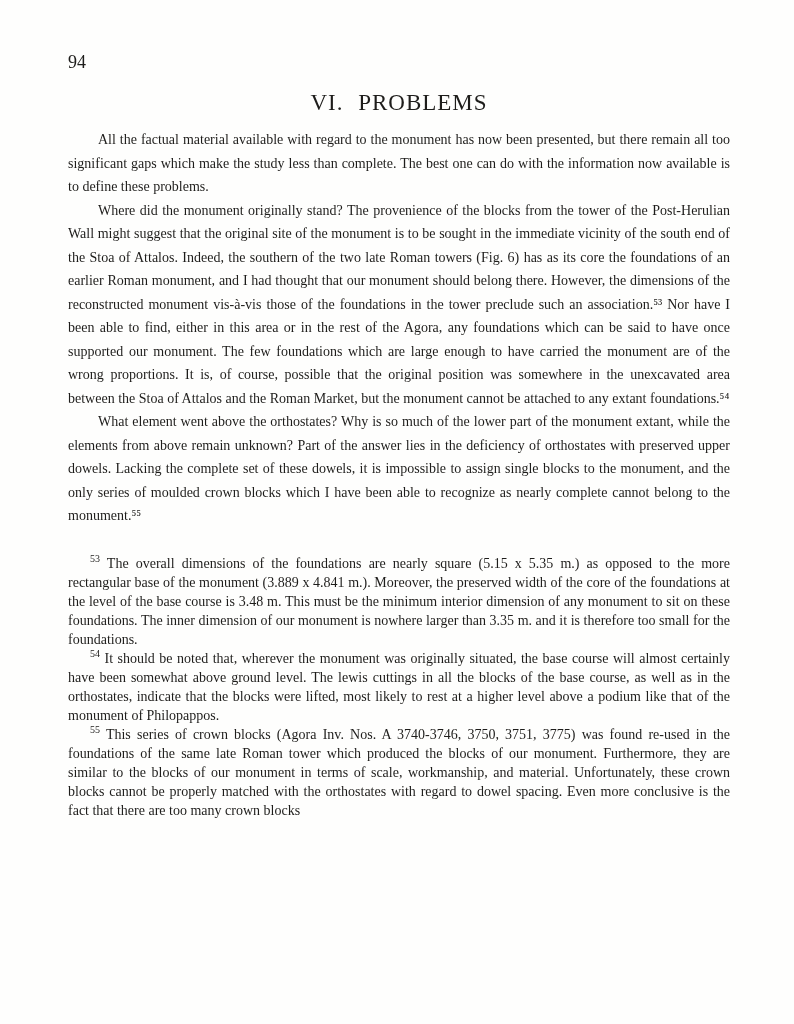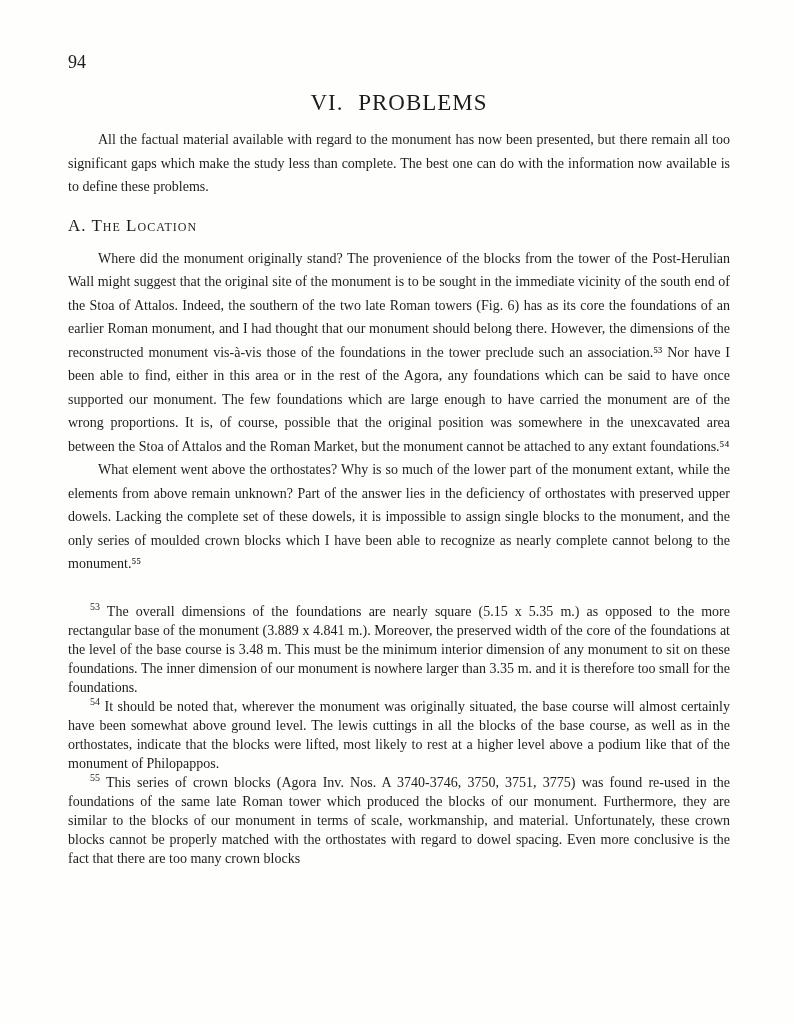--- a/index.html
+++ b/index.html
@@ -79,21 +79,20 @@
 <div class="page">
 
   <header class="header">
     <span class="page-number">94</span>
   </header>
 
   <h1 class="title">VI. PROBLEMS</h1>
 
   <p class="body-para">All the factual material available with regard to the monument has now been presented, but there remain all too significant gaps which make the study less than complete. The best one can do with the information now available is to define these problems.</p>
 
-  <h2 class="subheading">A. The Location</h2>
 
   <p class="body-para">Where did the monument originally stand? The provenience of the blocks from the tower of the Post-Herulian Wall might suggest that the original site of the monument is to be sought in the immediate vicinity of the south end of the Stoa of Attalos. Indeed, the southern of the two late Roman towers (Fig. 6) has as its core the foundations of an earlier Roman monument, and I had thought that our monument should belong there. However, the dimensions of the reconstructed monument vis-à-vis those of the foundations in the tower preclude such an association.⁵³ Nor have I been able to find, either in this area or in the rest of the Agora, any foundations which can be said to have once supported our monument. The few foundations which are large enough to have carried the monument are of the wrong proportions. It is, of course, possible that the original position was somewhere in the unexcavated area between the Stoa of Attalos and the Roman Market, but the monument cannot be attached to any extant foundations.⁵⁴</p>
 
 
   <p class="body-para">What element went above the orthostates? Why is so much of the lower part of the monument extant, while the elements from above remain unknown? Part of the answer lies in the deficiency of orthostates with preserved upper dowels. Lacking the complete set of these dowels, it is impossible to assign single blocks to the monument, and the only series of moulded crown blocks which I have been able to recognize as nearly complete cannot belong to the monument.⁵⁵</p>
 
   <section class="footnotes">
     <p class="footnote">
       <sup>53</sup><span> The overall dimensions of the foundations are nearly square (5.15 x 5.35 m.) as opposed to the more rectangular base of the monument (3.889 x 4.841 m.). Moreover, the preserved width of the core of the foundations at the level of the base course is 3.48 m. This must be the minimum interior dimension of any monument to sit on these foundations. The inner dimension of our monument is nowhere larger than 3.35 m. and it is therefore too small for the foundations.</span>
     </p>

